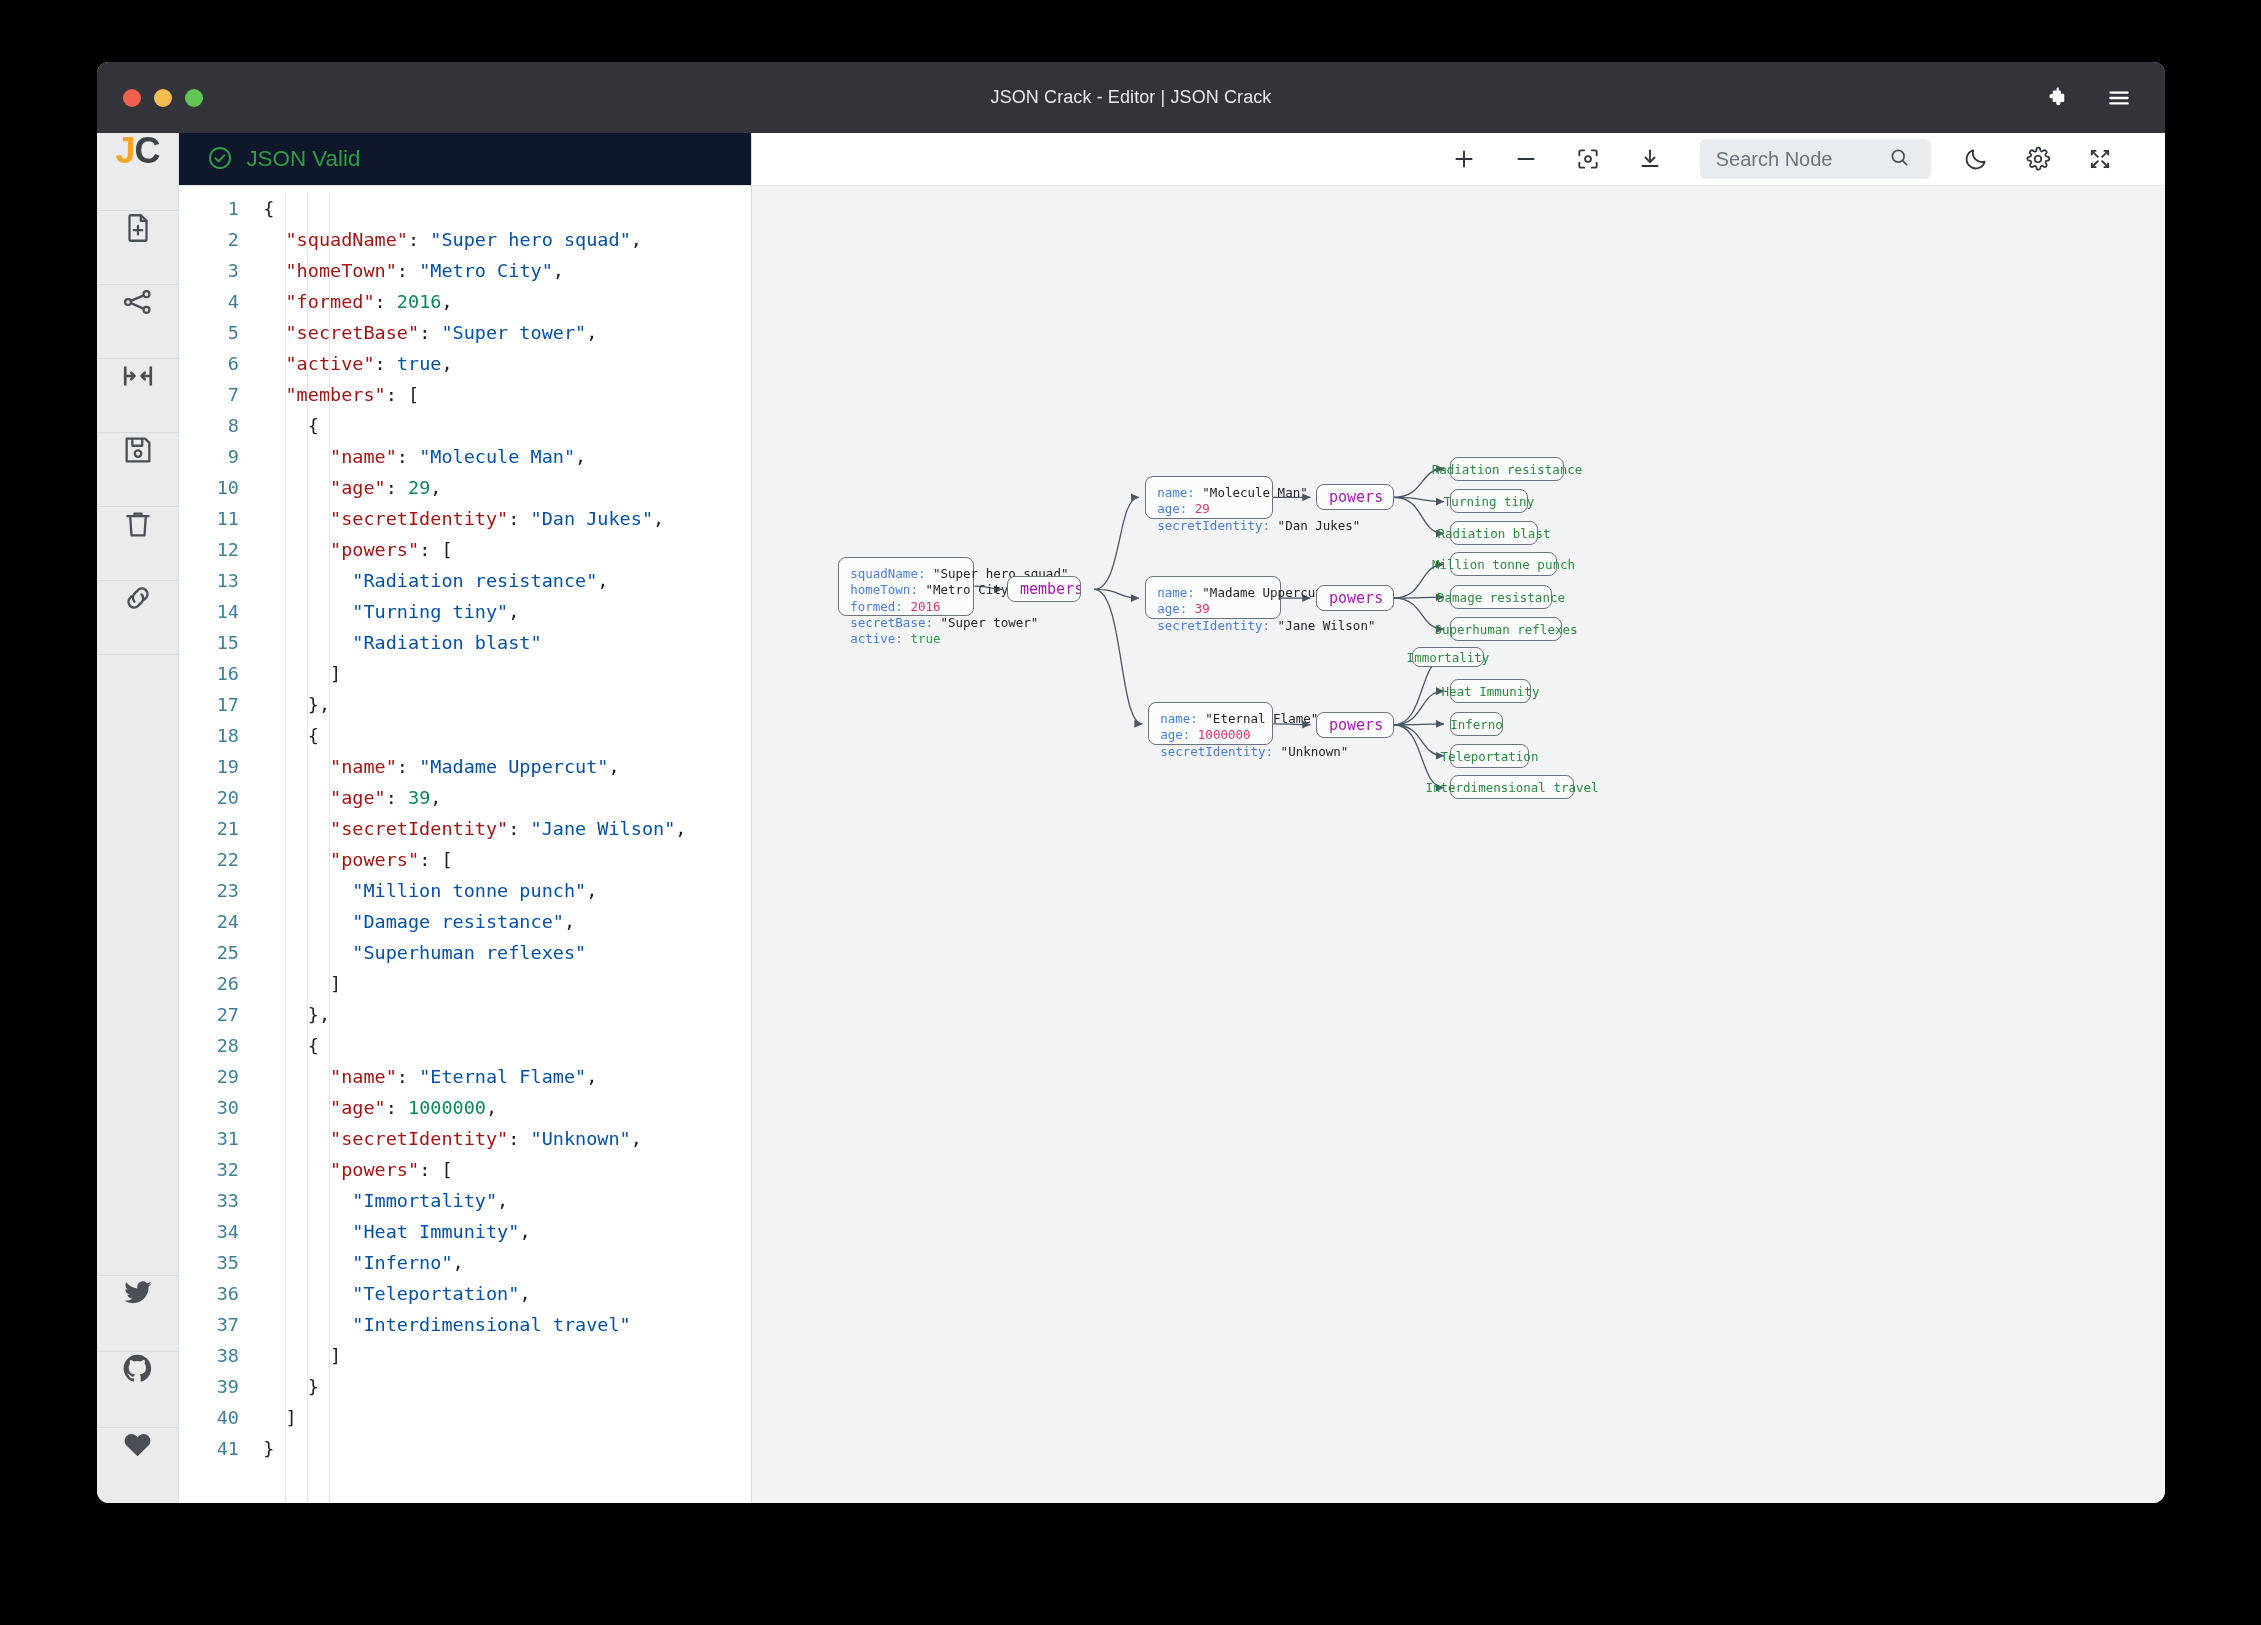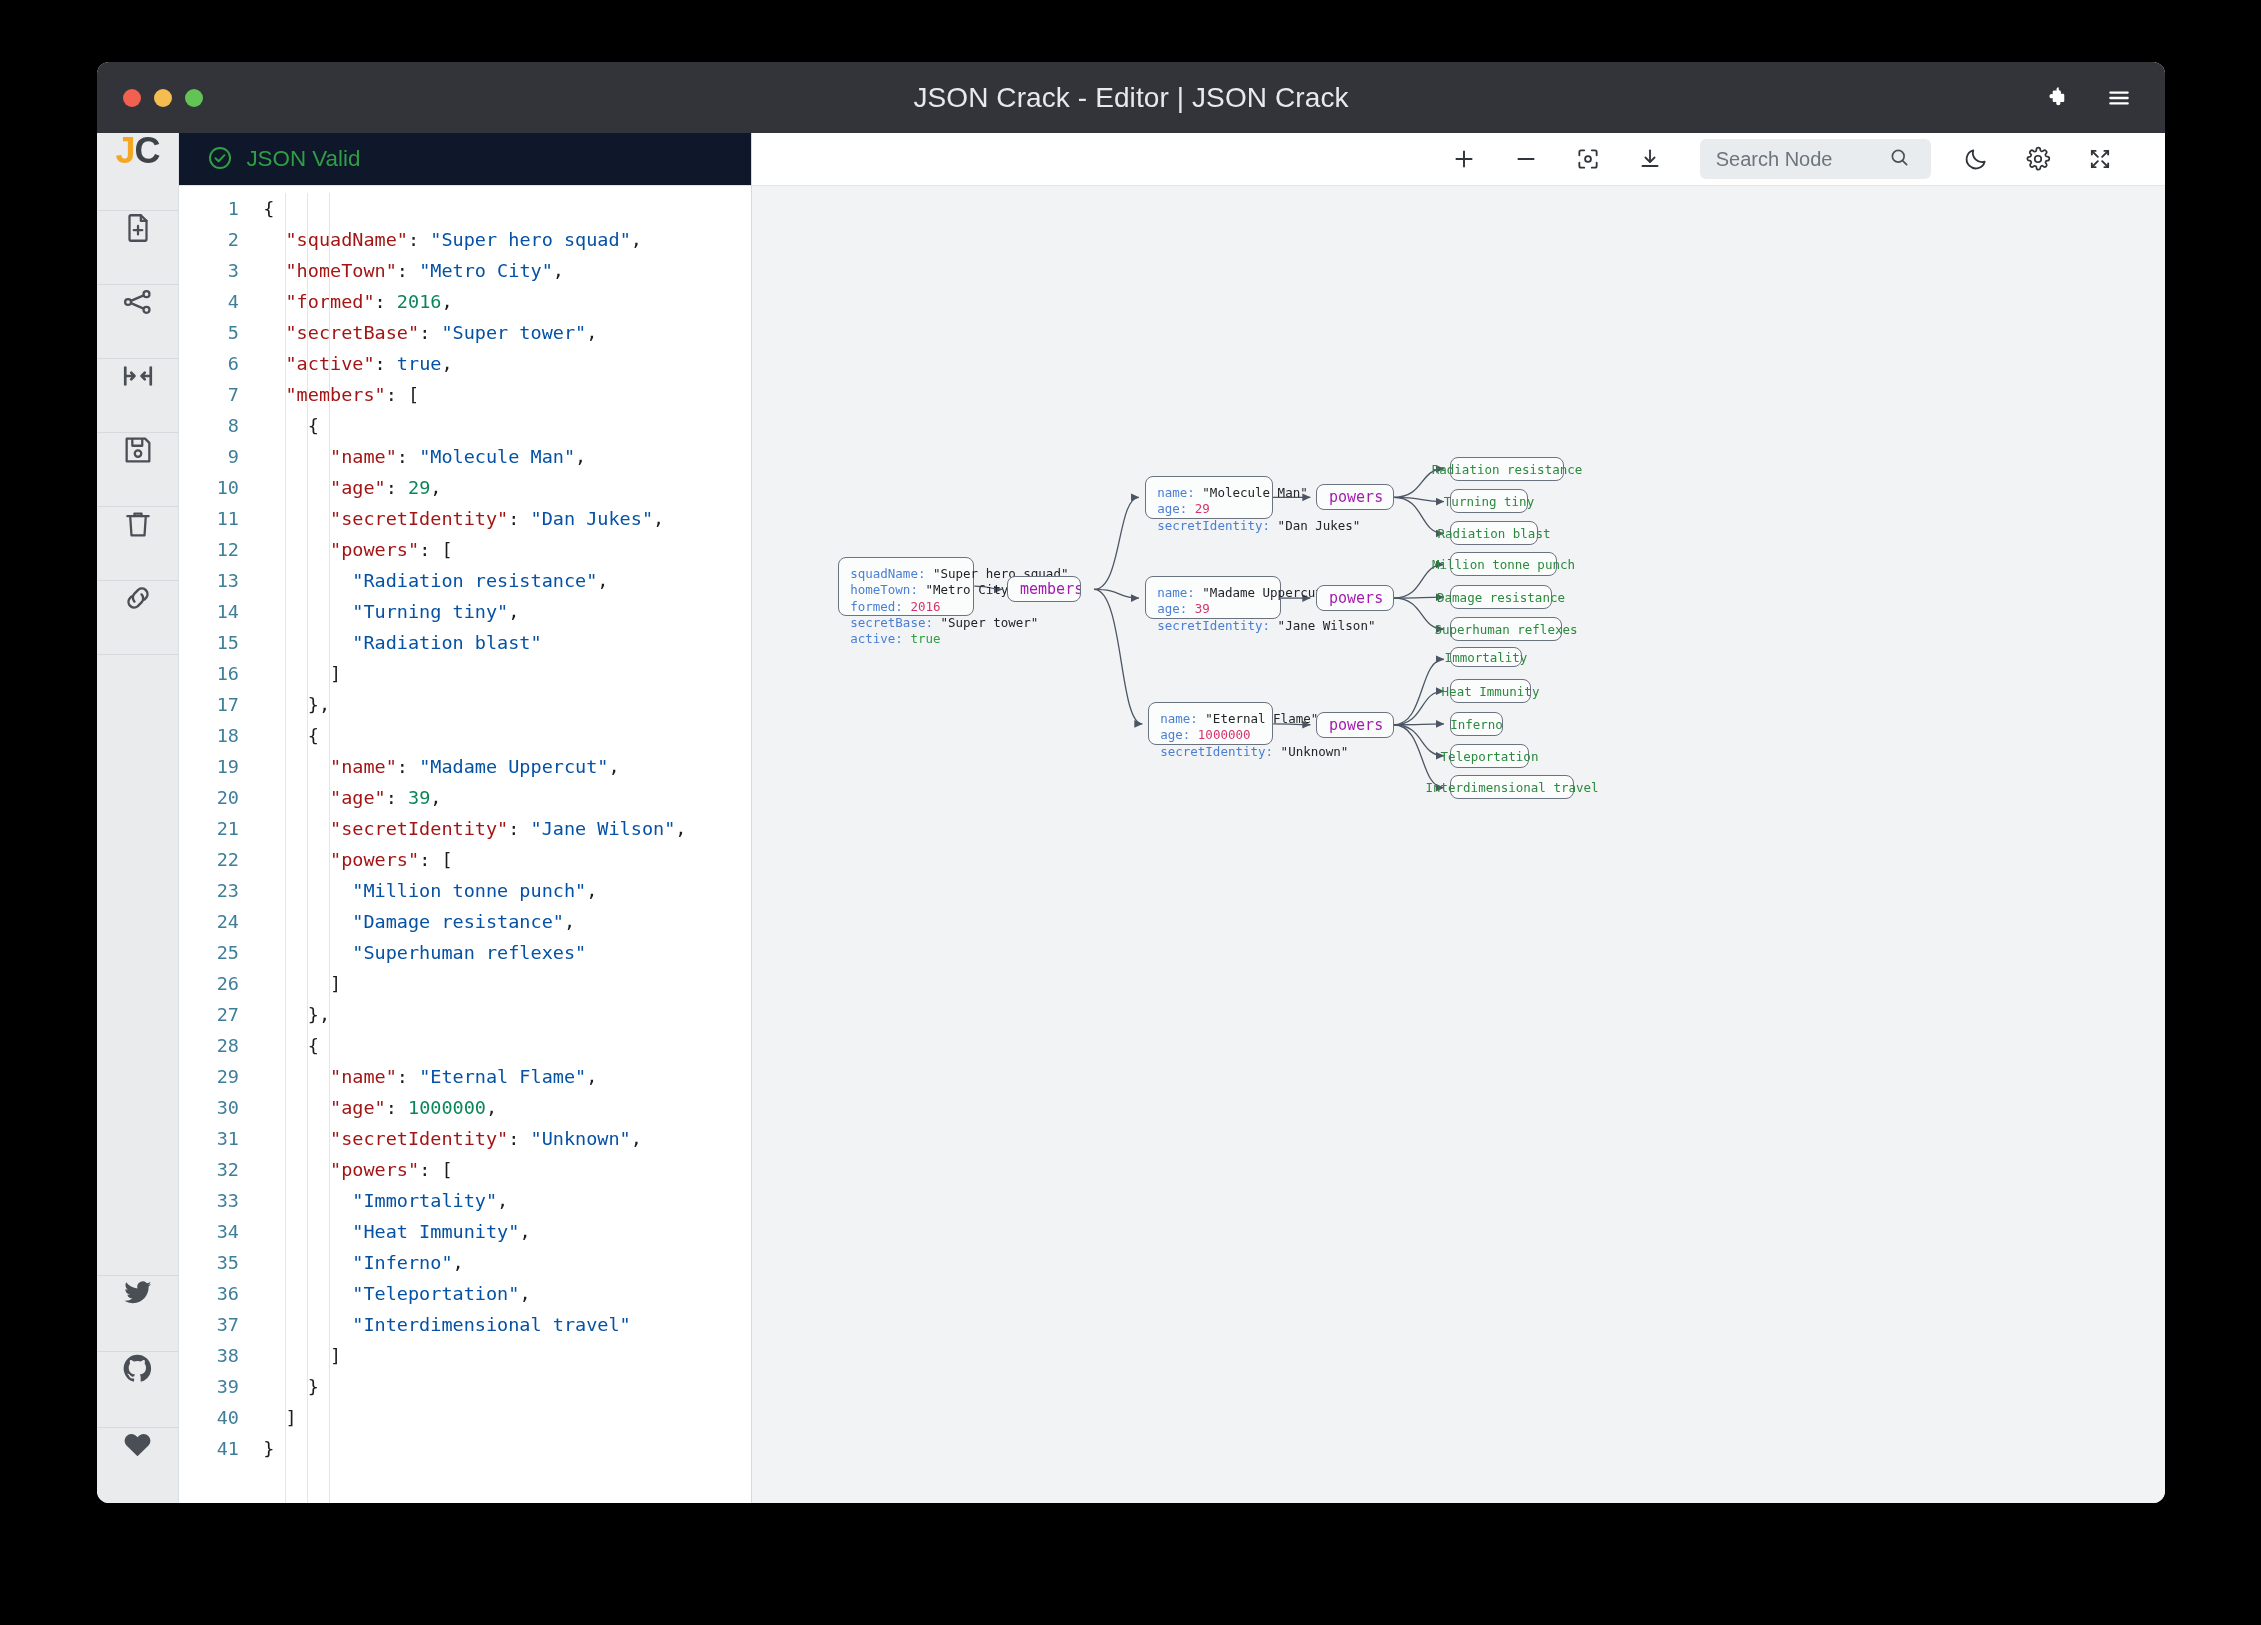--- a/index.html
+++ b/index.html
@@ -30,21 +30,21 @@
   }
   .traffic-lights { display: flex; gap: 13px; margin-left: 26px; }
   .tl { width: 18px; height: 18px; border-radius: 50%; }
   .tl.red { background: #f2604f; }
   .tl.yellow { background: #f5bd4f; }
   .tl.green { background: #61c455; }
   #window-title {
     position: absolute; left: 0; right: 0;
     text-align: center;
     color: #e8e9ec;
-    font-size: 28px;
+    font-size: 18px;
     letter-spacing: 0.1px;
     pointer-events: none;
   }
   .tb-right { margin-left: auto; display: flex; align-items: center; gap: 36px; margin-right: 33px; }
   .tb-icon { display: flex; align-items: center; justify-content: center; cursor: pointer; }
 
   
   #body-split { display: flex; height: calc(100% - 71px); }
 
   
@@ -503,21 +503,21 @@
           </div>
           <div class="node obj" style="left: 396px; top: 516px; width: 125px; height: 43px;">
             <div class="node-row"><span class="nk">name: </span><span class="nv-str">"Eternal Flame"</span></div>
             <div class="node-row"><span class="nk">age: </span><span class="nv-num">1000000</span></div>
             <div class="node-row"><span class="nk">secretIdentity: </span><span class="nv-str">"Unknown"</span></div>
           </div>
           <div class="node parent" style="left: 564px; top: 526px; width: 78px; height: 26px;">
             <div class="parent-label">powers</div>
             <div class="parent-toggle"></div>
           </div>
-          <div class="node leaf" style="left: 698px; top: 461px; width: 72px; height: 20px;">
+          <div class="node leaf" style="left: 660px; top: 461px; width: 72px; height: 20px;">
             <span>Immortality</span>
           </div>
           <div class="node leaf" style="left: 698px; top: 493px; width: 81px; height: 24px;">
             <span>Heat Immunity</span>
           </div>
           <div class="node leaf" style="left: 698px; top: 526px; width: 53px; height: 24px;">
             <span>Inferno</span>
           </div>
           <div class="node leaf" style="left: 698px; top: 558px; width: 79px; height: 24px;">
             <span>Teleportation</span>

